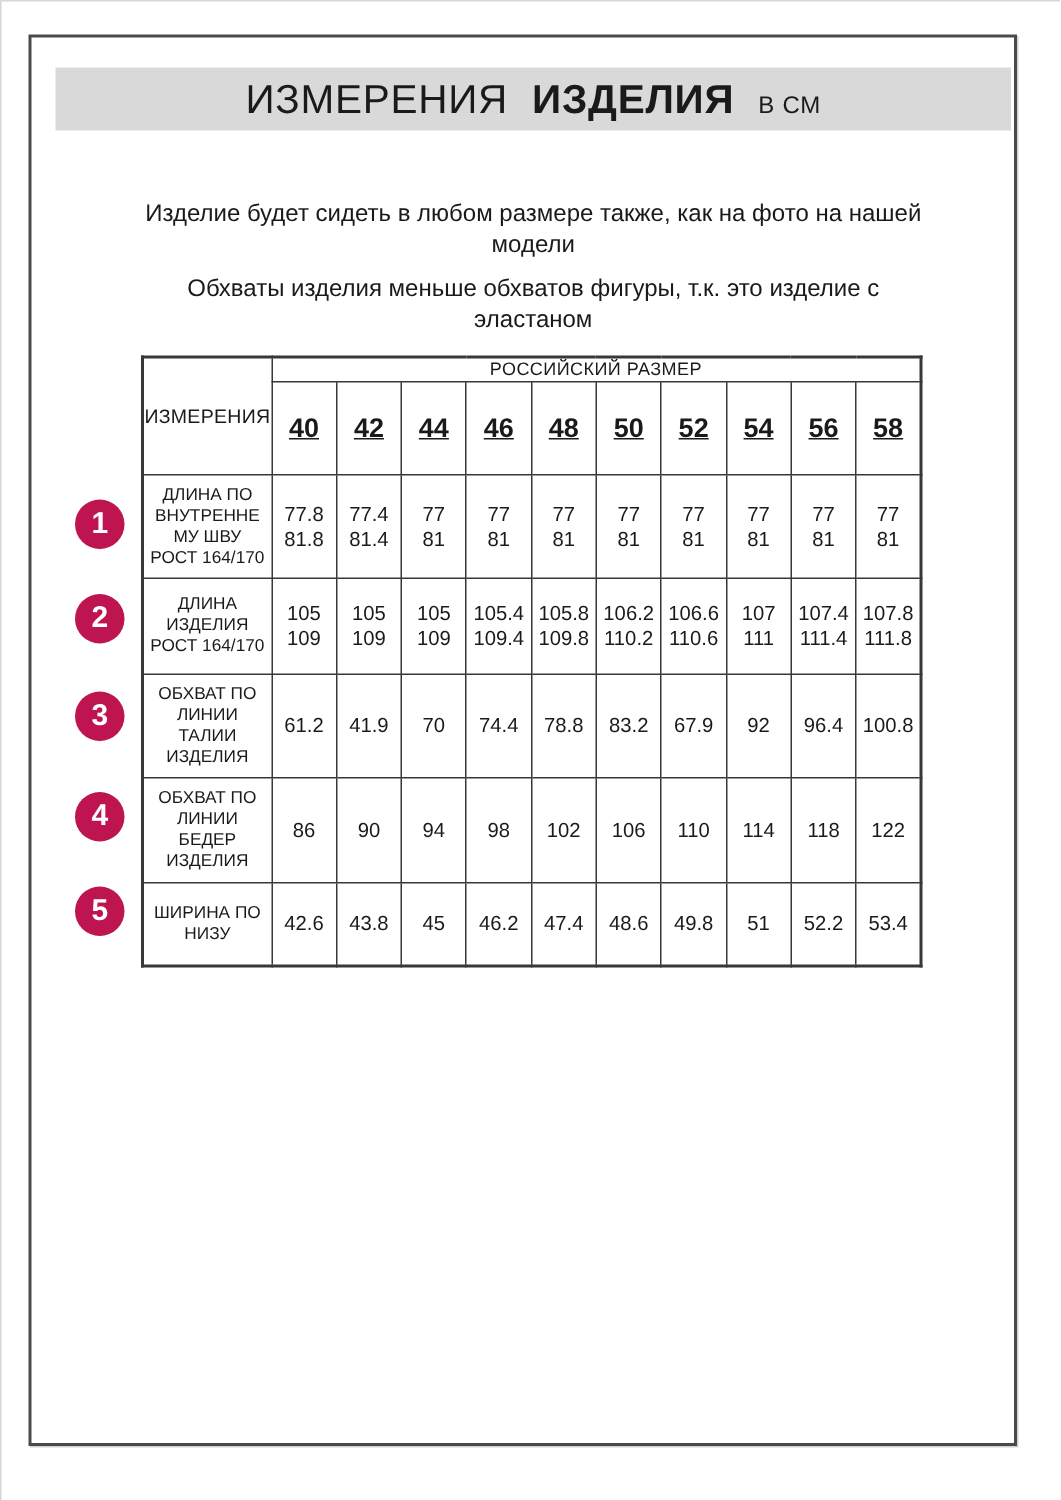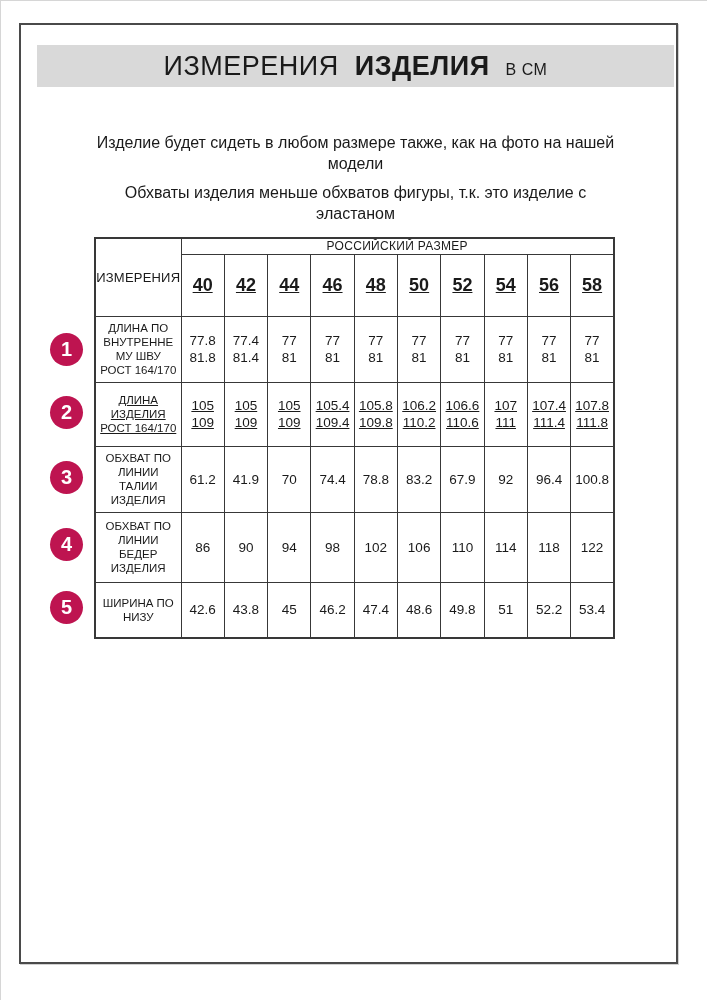--- a/index.html
+++ b/index.html
@@ -48,29 +48,29 @@
     border:2px solid #383838;
   }
   .size-table td{
     border:1.5px solid #383838;
     text-align:center; vertical-align:middle;
     overflow:hidden;
   }
   .tr-group{ height:16px; }
   .tr-sizes{ height:62px; }
   .tr-r0{ height:66px; }
-  .tr-r1{ height:64px;text-decoration:underline; }
+  .tr-r1{ height:64px; }
   .tr-r2{ height:66px; }
   .tr-r3{ height:70px; }
   .tr-r4{ height:56px;border-radius:13px; }
 
   td.corner{ font-size:13px; letter-spacing:0.2px; }
   td.group{ font-size:12px; line-height:13px; letter-spacing:0.3px;margin-top:32px; }
   td.size{ font-size:18px; font-weight:bold;text-decoration:underline; }
-  td.lbl{ font-size:11.5px; line-height:14px; white-space:pre-line; padding:1px 1px; }
+  td.lbl{ font-size:11.5px; line-height:14px; white-space:pre-line; padding:6px 1px; }
   td.val{ font-size:13.5px; line-height:17px; white-space:pre-line; }
 
   .badge{
     position:absolute; left:49px; width:33px; height:33px;
     background:#be1450; border-radius:50%;
     color:#ffffff; font-weight:bold; font-size:20px;
     display:flex; align-items:center; justify-content:center;
   }
   .badge1{ top:332px; } .badge2{ top:395px; } .badge3{ top:460px; }
   .badge4{ top:527px; } .badge5{ top:590px; }

